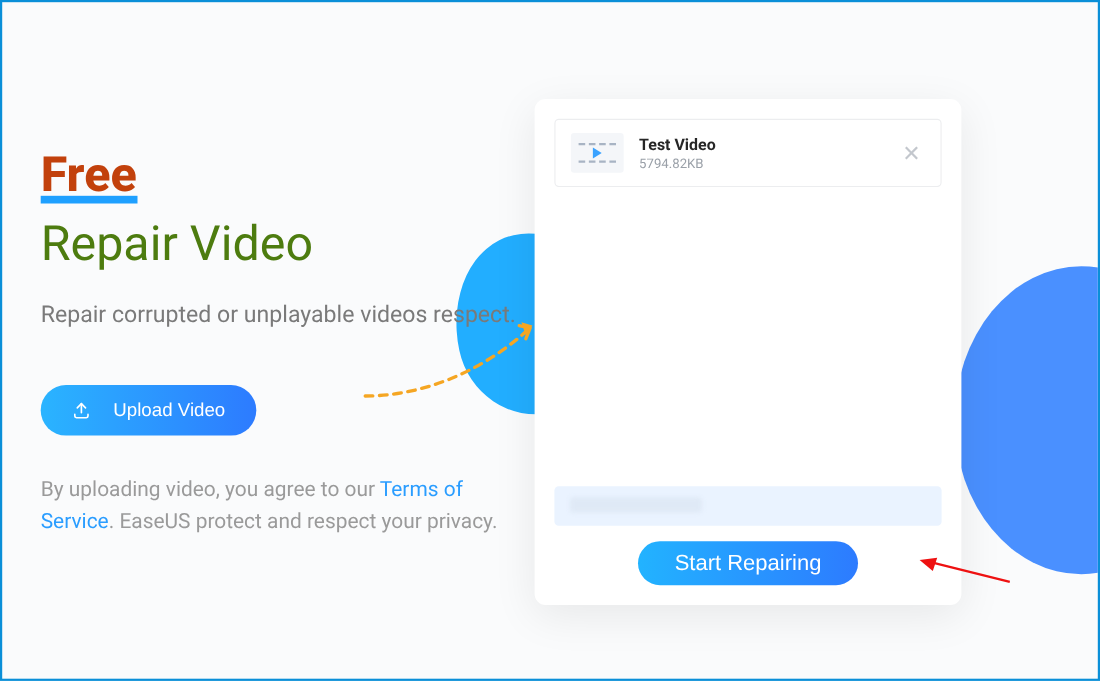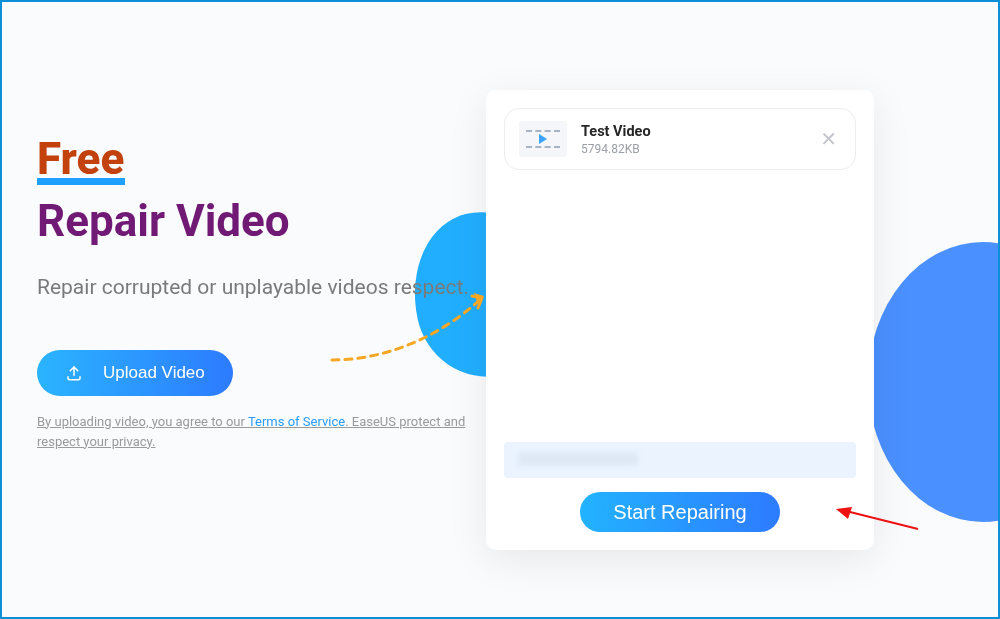--- a/index.html
+++ b/index.html
@@ -35,22 +35,22 @@
       content: "";
       position: absolute;
       left: 0;
       bottom: -4px;
       width: 88px;
       height: 7px;
       background: #1fa0ff;
     }
     .title-repair {
       font-size: 44px;
-      font-weight: 700;
-      color: #701a75;
+      font-weight: 400;
+      color: #4d7c0f;
       margin-top: 18px;
       line-height: 1;
     }
     .subtitle {
       margin-top: 28px;
       font-size: 21px;
       color: #7a7a7a;
       line-height: 1.55;
     }
     .upload-btn {
@@ -63,25 +63,24 @@
       border: none;
       border-radius: 999px;
       padding: 0 28px;
       height: 46px;
       font-size: 17px;
       cursor: pointer;
       font-weight: 500;
     }
     .upload-icon { display: inline-flex; }
     .agree {
-      margin-top: 16px;
-      font-size: 13px;
+      margin-top: 34px;
+      font-size: 19px;
       color: #9a9a9a;
       line-height: 1.55;
-      text-decoration: underline;
     }
     .agree a { color: #2a9dff; text-decoration: none; }
     .right {
       position: absolute;
       right: 0;
       top: 0;
       width: 540px;
       height: 100%;
     }
     .blob1 {
@@ -114,21 +113,21 @@
       background: #fff;
       border-radius: 10px;
       box-shadow: 0 10px 40px rgba(0,0,0,0.08);
       z-index: 3;
       display: flex;
       flex-direction: column;
     }
     .file-card {
       margin: 18px 18px 0 18px;
       border: 1px solid #ecedef;
-      border-radius: 15px;
+      border-radius: 4px;
       display: flex;
       align-items: center;
       padding: 12px 14px;
       gap: 14px;
     }
     .thumb {
       width: 48px;
       height: 36px;
       background: #f4f6f9;
       border-radius: 3px;

